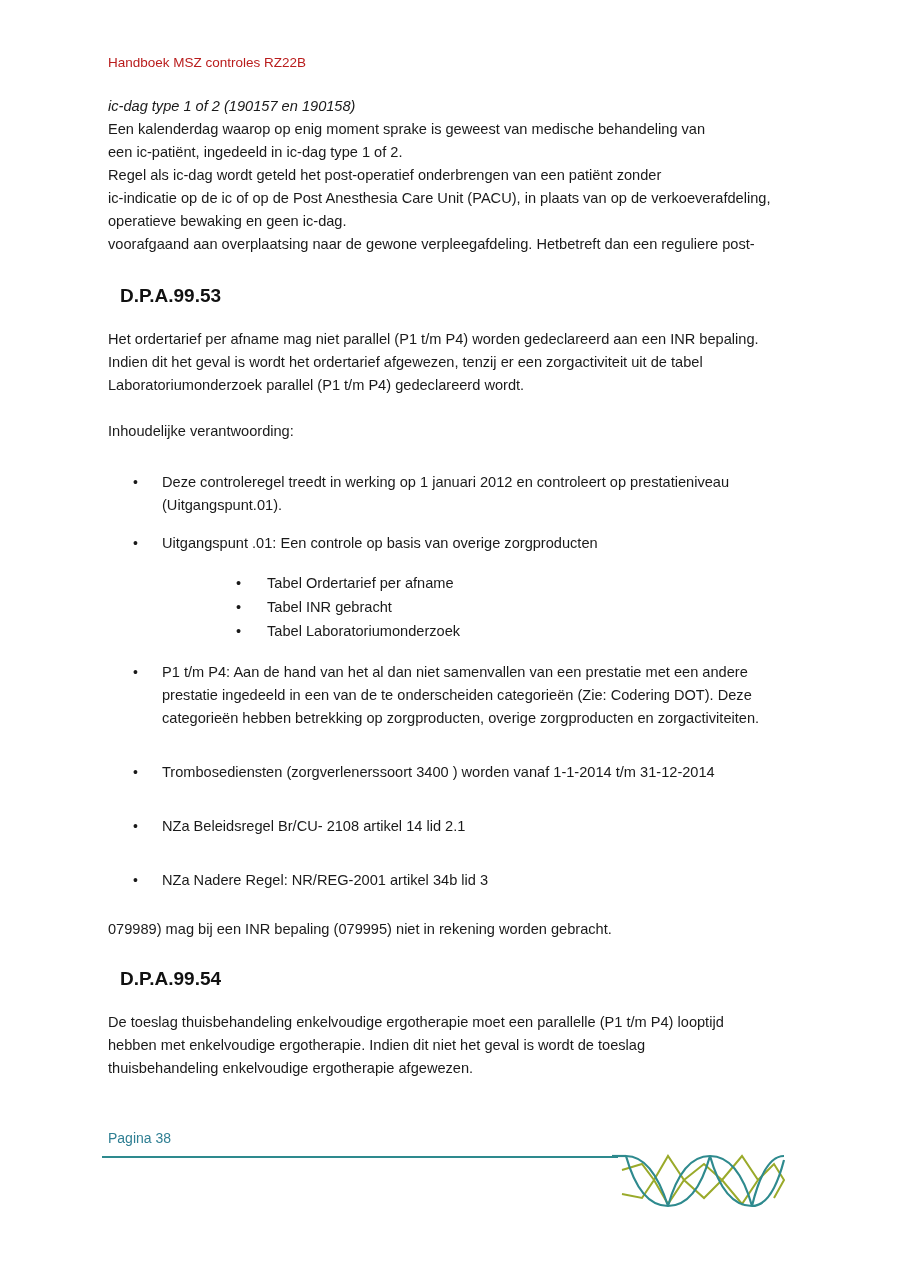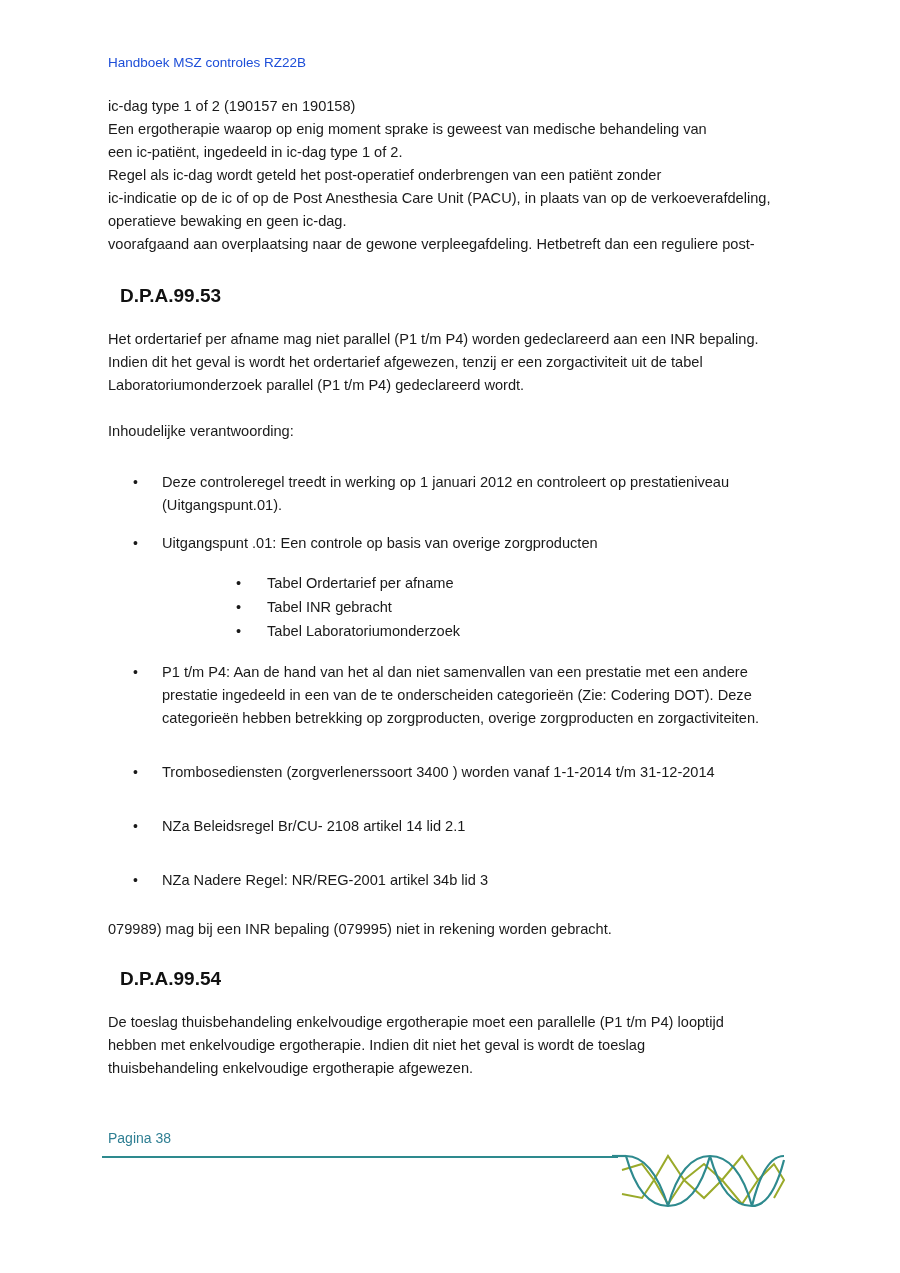--- a/index.html
+++ b/index.html
@@ -2,28 +2,28 @@
 <html><head>
   <meta charset="utf-8">
   <style>
     html, body { margin: 0; padding: 0; background: #ffffff; }
     body {
       width: 900px; height: 1273px; position: relative; overflow: hidden;
       font-family: "Liberation Sans", sans-serif; color: #1a1a1a;
     }
     .running-header {
       position: absolute; left: 108px; top: 55px;
-      font-size: 13.5px; color: #1d4ed8;
+      font-size: 13.5px; color: #b91c1c;
     }
     .content {
       position: absolute; left: 108px; top: 95px; width: 700px;
       font-size: 14.6px; line-height: 23px;
     }
     .content p { margin: 0; }
-    .italic { }
+    .italic { font-style: italic; }
     h2 {
       margin: 12px; font-size: 19px; font-weight: bold; color: #111;
       line-height: 24px;
     }
     .gap-m { height: 23px; }
     ul.bullets { list-style: none; margin: 0; padding: 0; }
     ul.bullets > li {
       position: relative; padding-left: 54px; margin: 0;
     }
     ul.bullets > li .dot {
@@ -42,21 +42,21 @@
     }
     .footer-logo { position: absolute; left: 612px; top: 1150px; }
   </style>
 </head>
 <body>
 
 <div class="running-header">Handboek MSZ controles RZ22B</div>
 
 <div class="content">
   <p class="italic">ic-dag type 1 of 2 (190157 en 190158)</p>
-  <p>Een ergotherapie waarop op enig moment sprake is geweest van medische behandeling van</p>
+  <p>Een kalenderdag waarop op enig moment sprake is geweest van medische behandeling van</p>
   <p>een ic-patiënt, ingedeeld in ic-dag type 1 of 2.</p>
   <p>Regel als ic-dag wordt geteld het post-operatief onderbrengen van een patiënt zonder</p>
   <p>ic-indicatie op de ic of op de Post Anesthesia Care Unit (PACU), in plaats van op de verkoeverafdeling,</p>
   <p>operatieve bewaking en geen ic-dag.</p>
   <p>voorafgaand aan overplaatsing naar de gewone verpleegafdeling. Hetbetreft dan een reguliere post-</p>
 
   <div style="height:16px"></div>
   <h2>D.P.A.99.53</h2>
   <div style="height:8px"></div>
   <p>Het ordertarief per afname mag niet parallel (P1 t/m P4) worden gedeclareerd aan een INR bepaling.</p>

